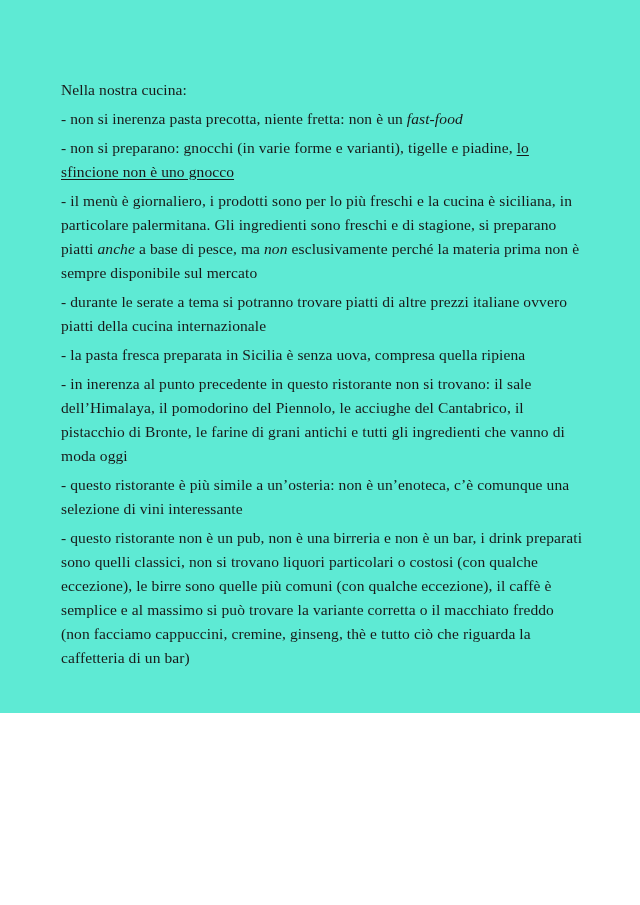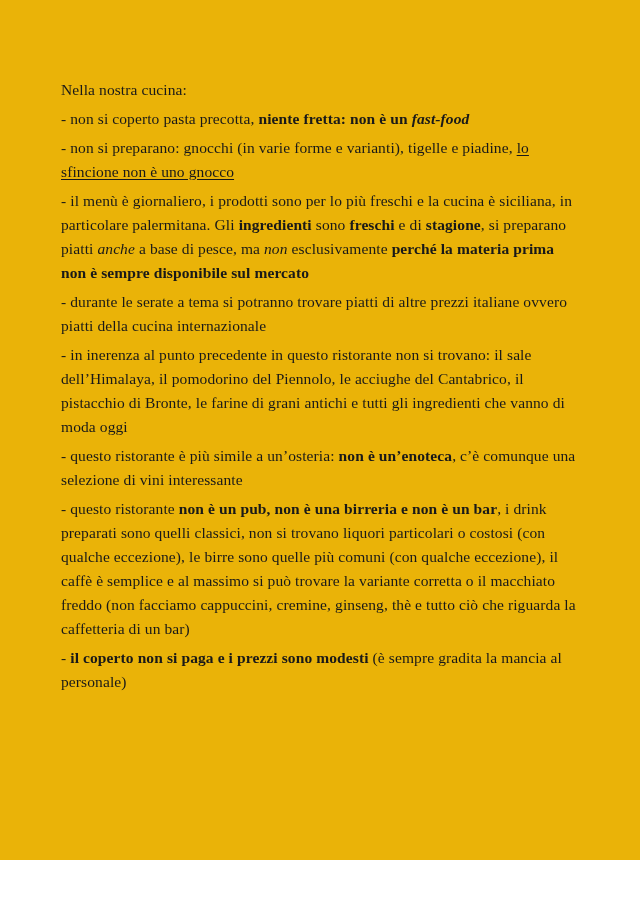--- a/index.html
+++ b/index.html
@@ -3,51 +3,51 @@
 <meta charset="utf-8">
 <style>
   html, body {
     margin: 0;
     padding: 0;
     background: #ffffff;
   }
   .page {
     position: relative;
     width: 640px;
-    height: 860px;
-    background: #eab308;
+    height: 713px;
+    background: #5eead4;
     overflow: hidden;
     font-family: "Liberation Serif", "DejaVu Serif", serif;
     color: #191919;
   }
   .content {
     position: absolute;
     left: 61px;
     top: 78px;
     width: 522px;
     font-size: 15.5px;
     line-height: 24px;
     letter-spacing: 0.1px;
   }
   .content p {
     margin: 0 0 5px 0;
     padding: 0;
   }
-  .content .b { font-weight: bold; }
+  .content .b { font-weight: normal; }
   .content .i { font-style: italic; }
   .content .u { text-decoration: underline; text-underline-offset: 2px; }
 </style>
 </head>
 <body>
 
 <div class="page">
   <div class="content" id="doc">
       <p><span>Nella nostra cucina:</span></p>
-      <p><span>- non si coperto pasta precotta, </span><span class="b">niente fretta: non è un </span><span class="b i">fast-food</span></p>
+      <p><span>- non si inerenza pasta precotta, </span><span class="b">niente fretta: non è un </span><span class="b i">fast-food</span></p>
       <p><span>- non si preparano: gnocchi (in varie forme e varianti), tigelle e piadine, </span><span class="u">lo sfincione non è uno gnocco</span></p>
       <p><span>- il menù è giornaliero, i prodotti sono per lo più freschi e la cucina è siciliana, in particolare palermitana. Gli </span><span class="b">ingredienti</span><span> sono </span><span class="b">freschi</span><span> e di </span><span class="b">stagione</span><span>, si preparano piatti </span><span class="i">anche</span><span> a base di pesce, ma </span><span class="i">non</span><span> esclusivamente </span><span class="b">perché la materia prima non è sempre disponibile sul mercato</span></p>
       <p><span>- durante le serate a tema si potranno trovare piatti di altre prezzi italiane ovvero piatti della cucina internazionale</span></p>
+      <p><span>- </span><span class="b">la pasta fresca preparata in Sicilia è senza uova</span><span>, compresa quella ripiena</span></p>
       <p><span>- in inerenza al punto precedente in questo ristorante non si trovano: il sale dell’Himalaya, il pomodorino del Piennolo, le acciughe del Cantabrico, il pistacchio di Bronte, le farine di grani antichi e tutti gli ingredienti che vanno di moda oggi</span></p>
       <p><span>- questo ristorante è più simile a un’osteria: </span><span class="b">non è un’enoteca</span><span>, c’è comunque una selezione di vini interessante</span></p>
       <p><span>- questo ristorante </span><span class="b">non è un pub, non è una birreria e non è un bar</span><span>, i drink preparati sono quelli classici, non si trovano liquori particolari o costosi (con qualche eccezione), le birre sono quelle più comuni (con qualche eccezione), il caffè è semplice e al massimo si può trovare la variante corretta o il macchiato freddo (non facciamo cappuccini, cremine, ginseng, thè e tutto ciò che riguarda la caffetteria di un bar)</span></p>
-      <p><span>- </span><span class="b">il coperto non si paga e i prezzi sono modesti</span><span> (è sempre gradita la mancia al personale)</span></p>
     </div>
 </div>
 
 </body></html>

